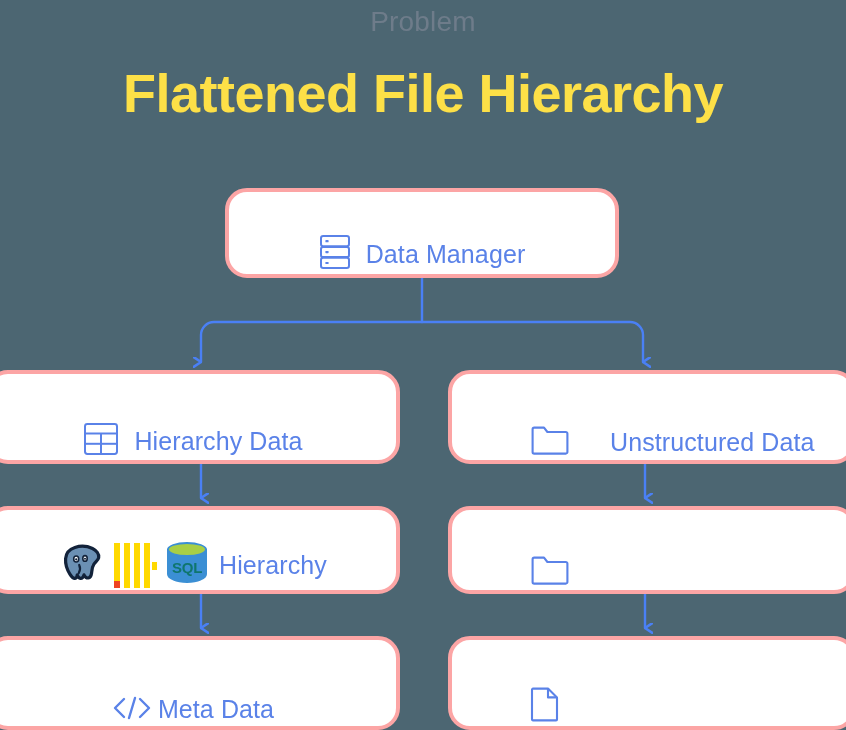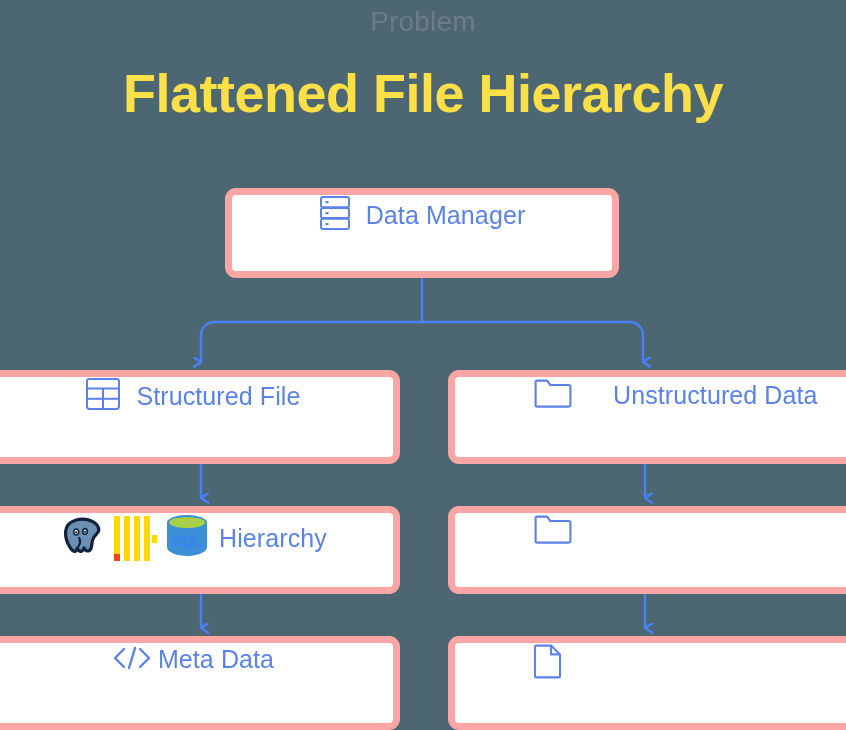--- a/index.html
+++ b/index.html
@@ -22,23 +22,23 @@
     position:absolute; left:0; top:62px; width:846px;
     text-align:center;
     font-size:54px; font-weight:700; letter-spacing:-.5px;
     color:#fde047;
   }
 
   
   .node {
     position:absolute;
     background:#ffffff;
-    border:7px solid #fca5a5;
-    border-radius:11px;
-    display:flex; align-items:flex-start;
+    border:4px solid #fca5a5;
+    border-radius:22px;
+    display:flex; align-items:flex-end;
     color:#4a80f5;
   }
   .node .label {
     font-size:25px; font-weight:400; color:#5a82e8;
     letter-spacing:.1px; line-height:1.32; white-space:pre-line;
   }
   .node.center { justify-content:center; }
   .node.center .inner { display:flex; align-items:center; gap:15px; }
   .node.lead { padding-left:78px; }
   .node.lead .inner { display:flex; align-items:center; gap:40px; }
@@ -70,21 +70,21 @@
     position:absolute; left:2px; top:8px; width:40px; height:34px;
     background:#3b8fd4; border-radius:0 0 20px 20px/0 0 9px 9px;
   }
   .sqlcyl .top {
     position:absolute; left:2px; top:1px; width:40px; height:15px;
     background:#a8cf45; border-radius:50%;
     border:2px solid #3b8fd4;
   }
   .sqlcyl .txt {
     position:absolute; left:0; top:18px; width:44px; text-align:center;
-    font-size:15px; font-weight:700; color:#3b82f6;
+    font-size:15px; font-weight:700; color:#0f766e;
     font-family:"Liberation Sans", sans-serif; letter-spacing:-.3px;
   }
 
   
   svg.wires { position:absolute; left:0; top:0; width:846px; height:730px; pointer-events:none; }
 </style>
 </head>
 <body>
 
 <div id="stage">
@@ -136,21 +136,21 @@
       <span class="ic">
         <svg width="36" height="34" viewBox="0 0 36 34">
           <g fill="none" stroke="#5a82e8" stroke-width="2" stroke-linejoin="round">
             <rect x="2" y="2" width="32" height="30" rx="2.4"></rect>
             <path d="M2 11.5 H34"></path>
             <path d="M2 21.8 H34"></path>
             <path d="M18 11.5 V32"></path>
           </g>
         </svg>
       </span>
-      <span class="label">Structured File</span>
+      <span class="label">Hierarchy Data</span>
     </div>
   </div>
 
   <div class="node center" id="n-database">
     <div class="inner" style="gap:10px;">
       <span class="logo-row">
 
         <span class="ic">
           <svg width="46" height="46" viewBox="0 0 46 46">
             <g stroke="#12223a" stroke-width="3.2" fill="#6b90b4" stroke-linejoin="round" stroke-linecap="round">

